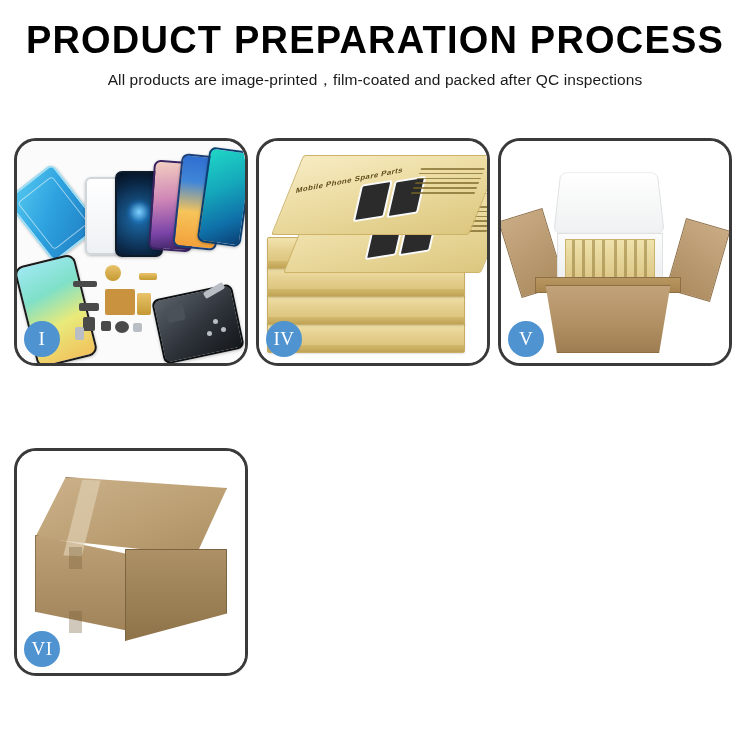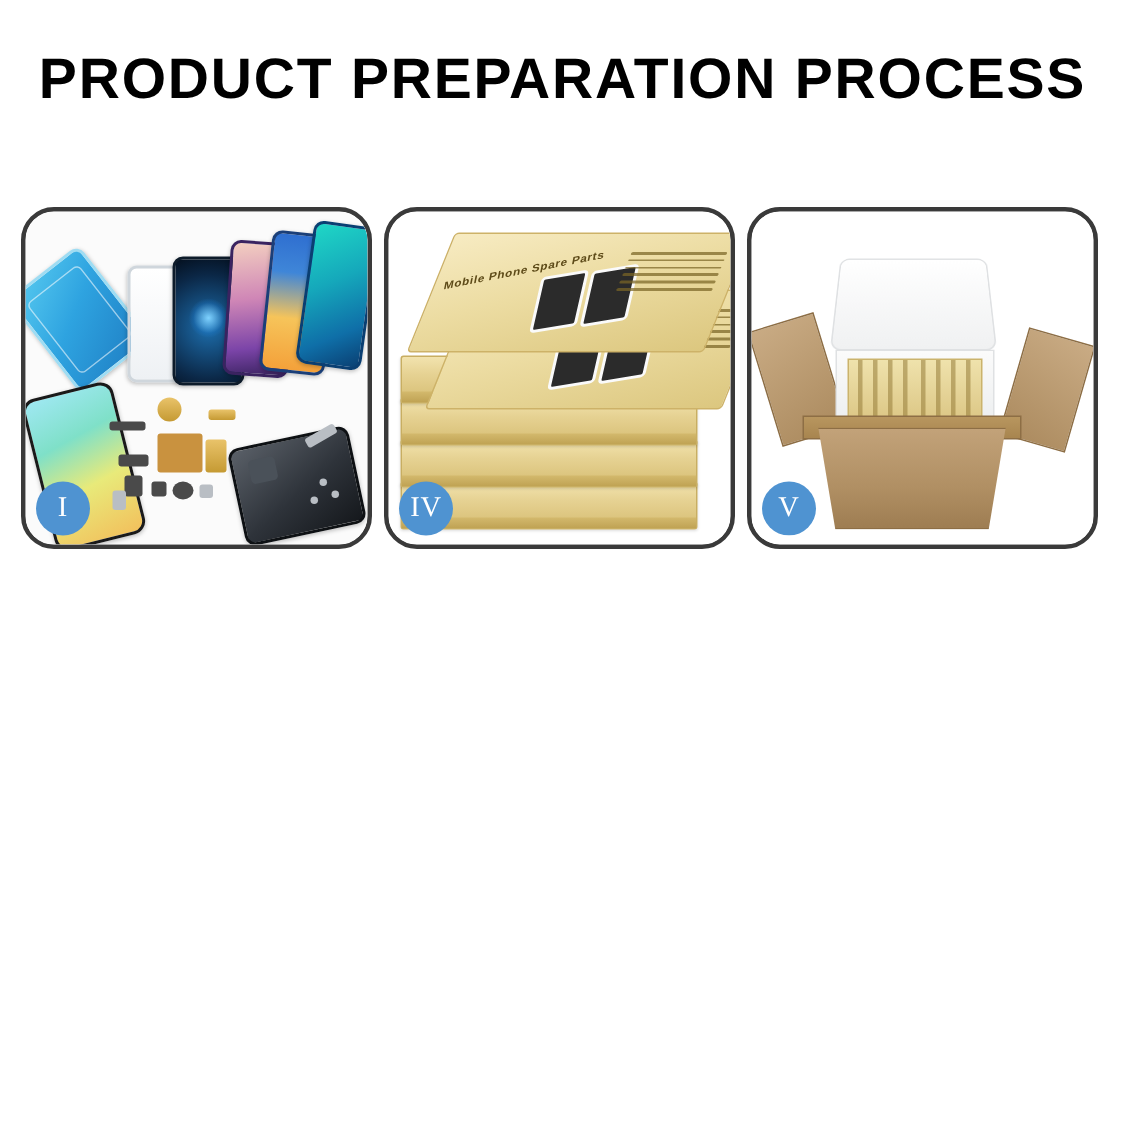--- a/index.html
+++ b/index.html
@@ -11,21 +11,21 @@
     width: 750px;
     height: 750px;
     font-family: "Liberation Sans", sans-serif;
     overflow: hidden;
     position: relative;
   }
 
   
   .header {
     width: 750px;
-    padding-top: 34px;
+    padding-top: 21px;
     text-align: center;
   }
   .page-title {
     font-family: "Liberation Sans", sans-serif;
     font-size: 38px;
     font-weight: 700;
     letter-spacing: 1.2px;
     color: #000000;
     line-height: 1.05;
     margin: 0;
@@ -370,20 +370,21 @@
   .c6-tab {
     position:absolute; width:13px; height:22px;
     background: rgba(120,96,60,.35);
   }
 </style>
 </head>
 <body>
 
 <div class="header">
   <h1 class="page-title">PRODUCT PREPARATION PROCESS</h1>
+  <p class="page-subtitle">All products are image-printed，film-coated and packed after QC inspections</p>
 </div>
 
 <div class="grid">
 
   <div class="panel">
     <div class="panel-media">
       <div class="p1-bg"></div>
       <div class="ph ph-blue"></div>
       <div class="ph ph-white"></div>
       <div class="ph ph-dark"></div>
@@ -478,14 +479,26 @@
           <i style="left:58px;"></i>
         <i style="left:68px;"></i>
           <i style="left:78px;"></i>
       </div>
       <div class="c5-rim"></div>
       <div class="c5-body"></div>
     </div>
     <div class="badge">V</div>
   </div>
 
+  <div class="panel">
+    <div class="panel-media">
+      <div class="p6-bg"></div>
+      <div class="c6-top"></div>
+      <div class="c6-left"></div>
+      <div class="c6-right"></div>
+      <div class="c6-tape"></div>
+      <div class="c6-tab" style="left:52px;top:96px;"></div>
+      <div class="c6-tab" style="left:52px;top:160px;"></div>
+    </div>
+    <div class="badge">VI</div>
+  </div>
 
 </div>
 
 </body></html>

